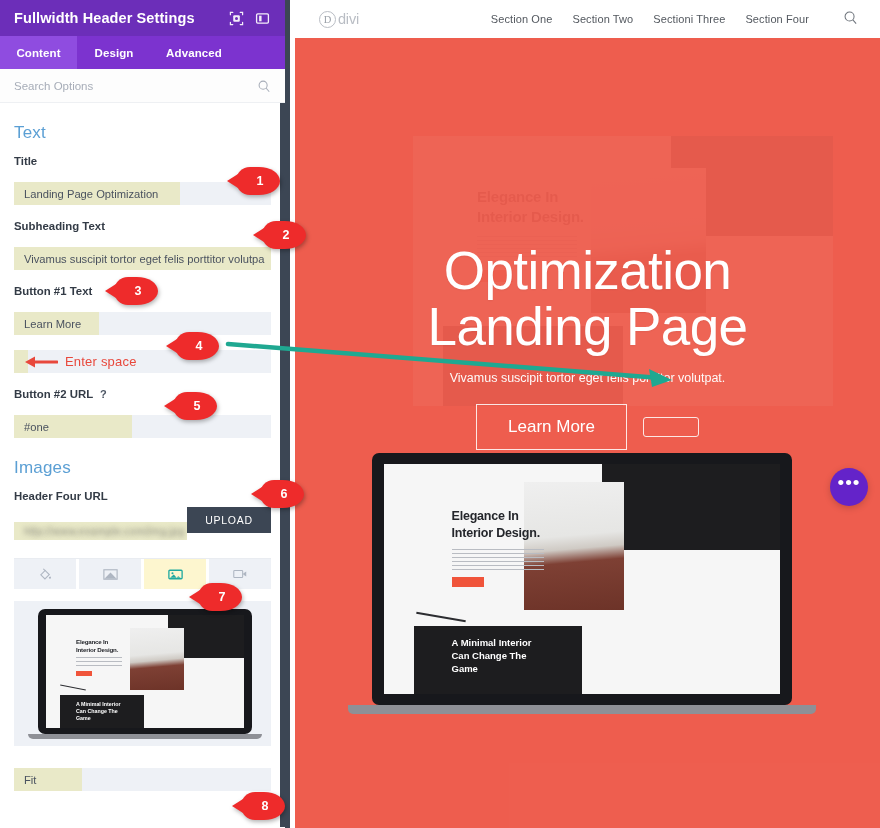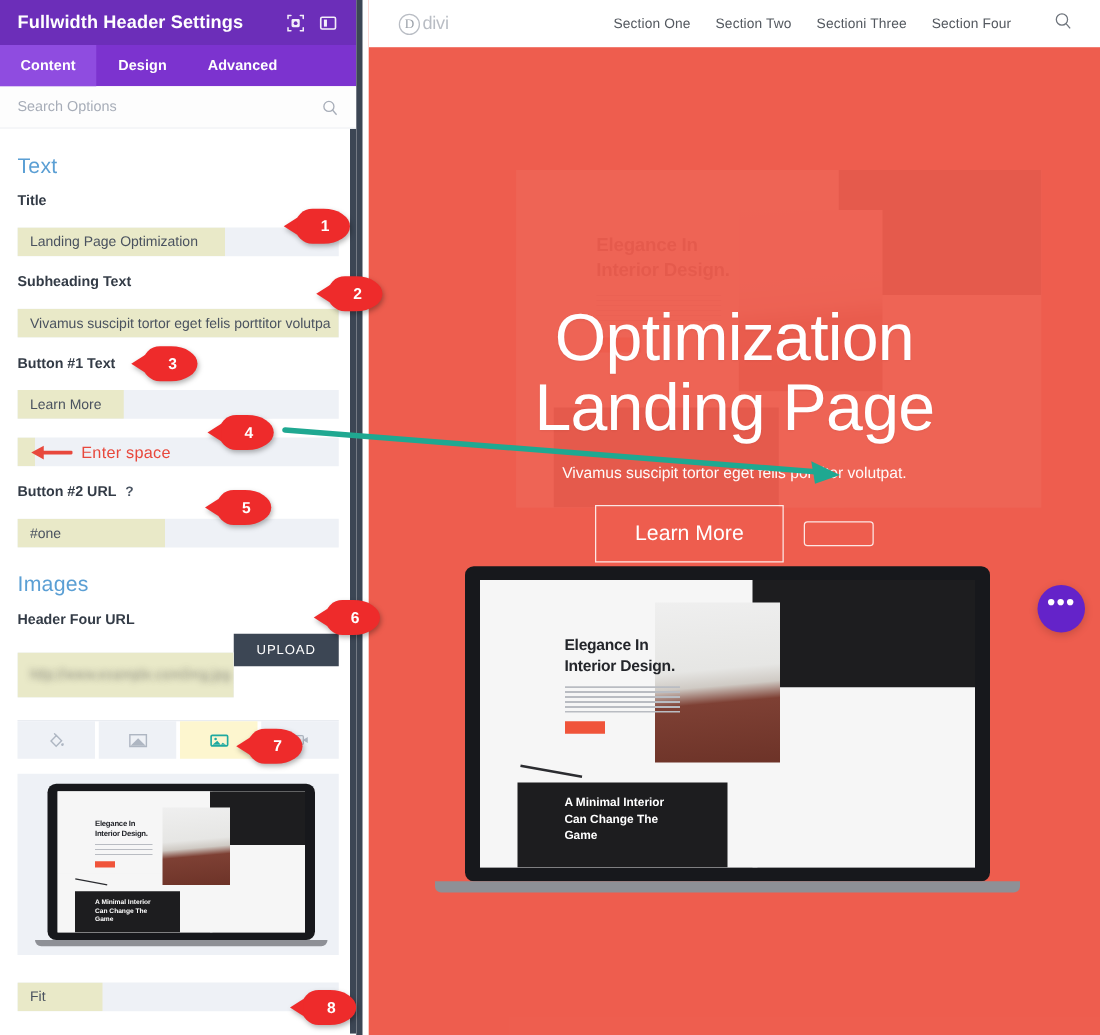--- a/index.html
+++ b/index.html
@@ -101,21 +101,21 @@
   .anno-inline {
     position: relative; display: flex; align-items: center;
     padding-left: 22px; gap: 7px;
   }
   .anno-arrow-left { display: block; }
   .anno-text {
     font-size: 13px; color: #e8483c; letter-spacing: .2px;
   }
 
   .upload-row { display: flex; align-items: stretch; gap: 0; }
-  .upload-row .input-wrap { flex: 1; height: 36px; }
+  .upload-row .input-wrap { flex: 1; height: 18px; }
   #upload-btn {
     width: 84px; height: 26px; background: #3c4654;
     color: #ffffff; font-size: 10.5px; font-weight: normal;
     letter-spacing: .7px;
     display: flex; align-items: center; justify-content: center;
     border: none; cursor: pointer;
     font-family: "Liberation Sans", sans-serif;
   }
 
   .divider { height: 1px; background: #e9ecf1; margin: 18px 0 0; }

